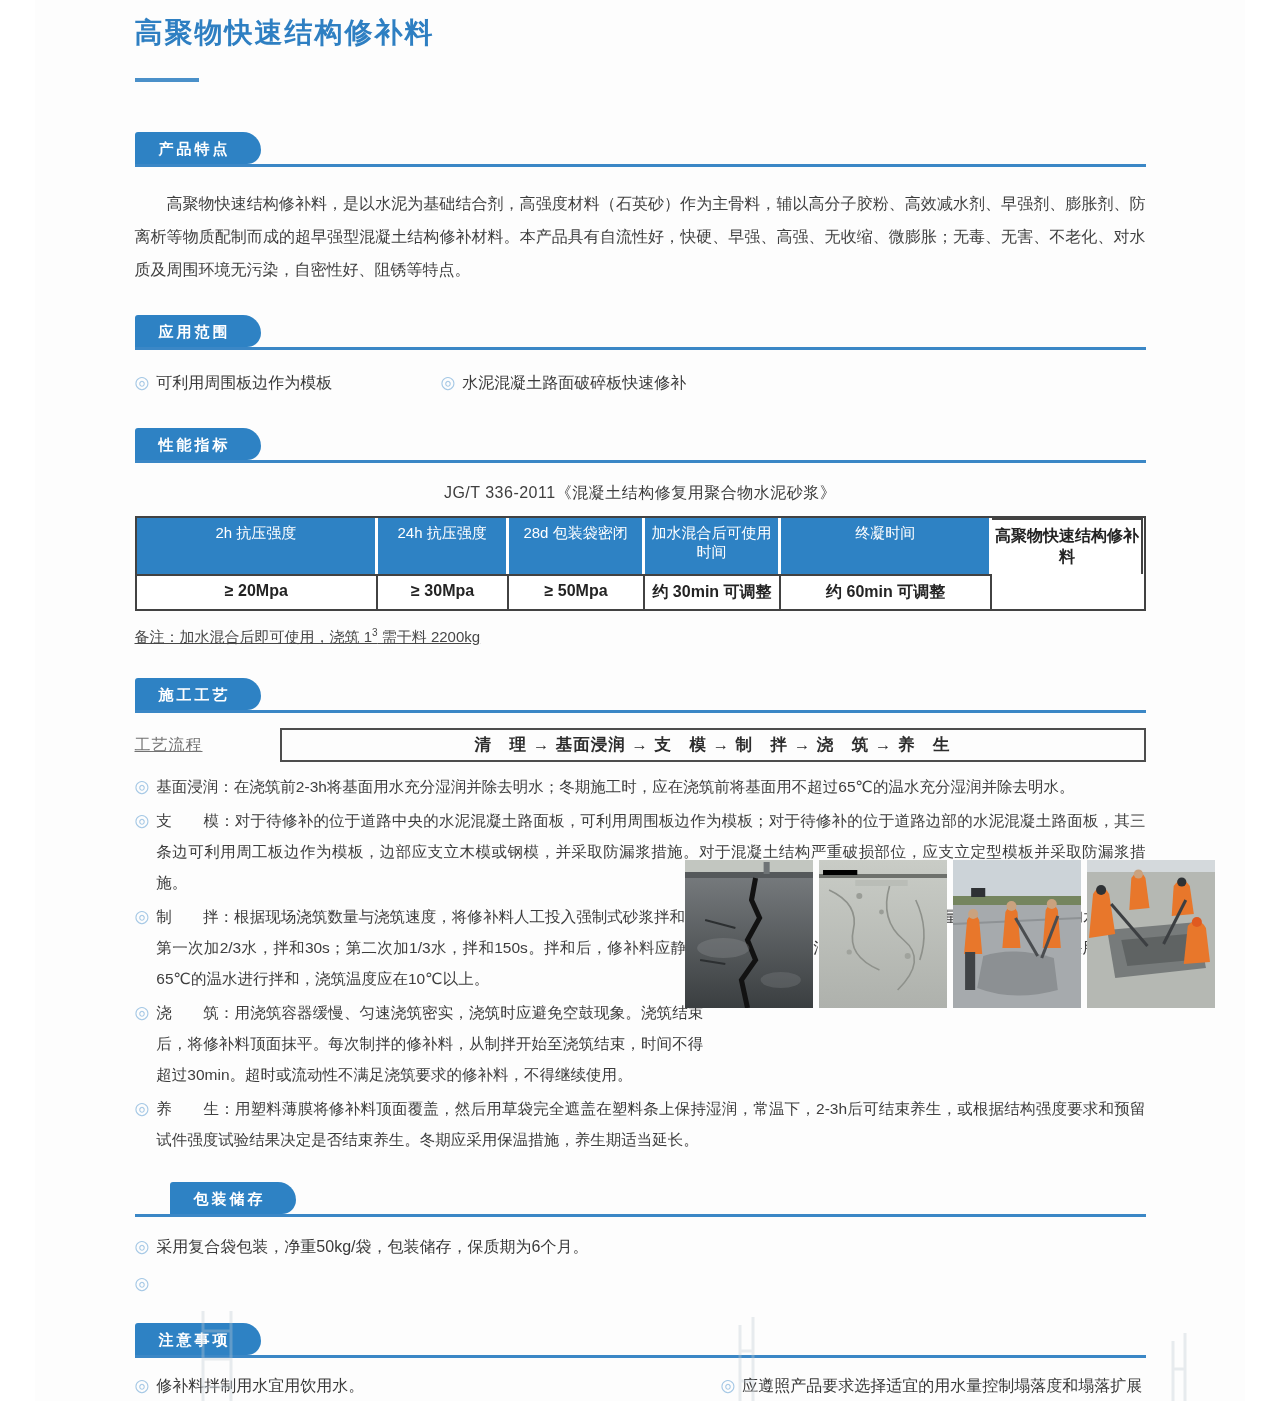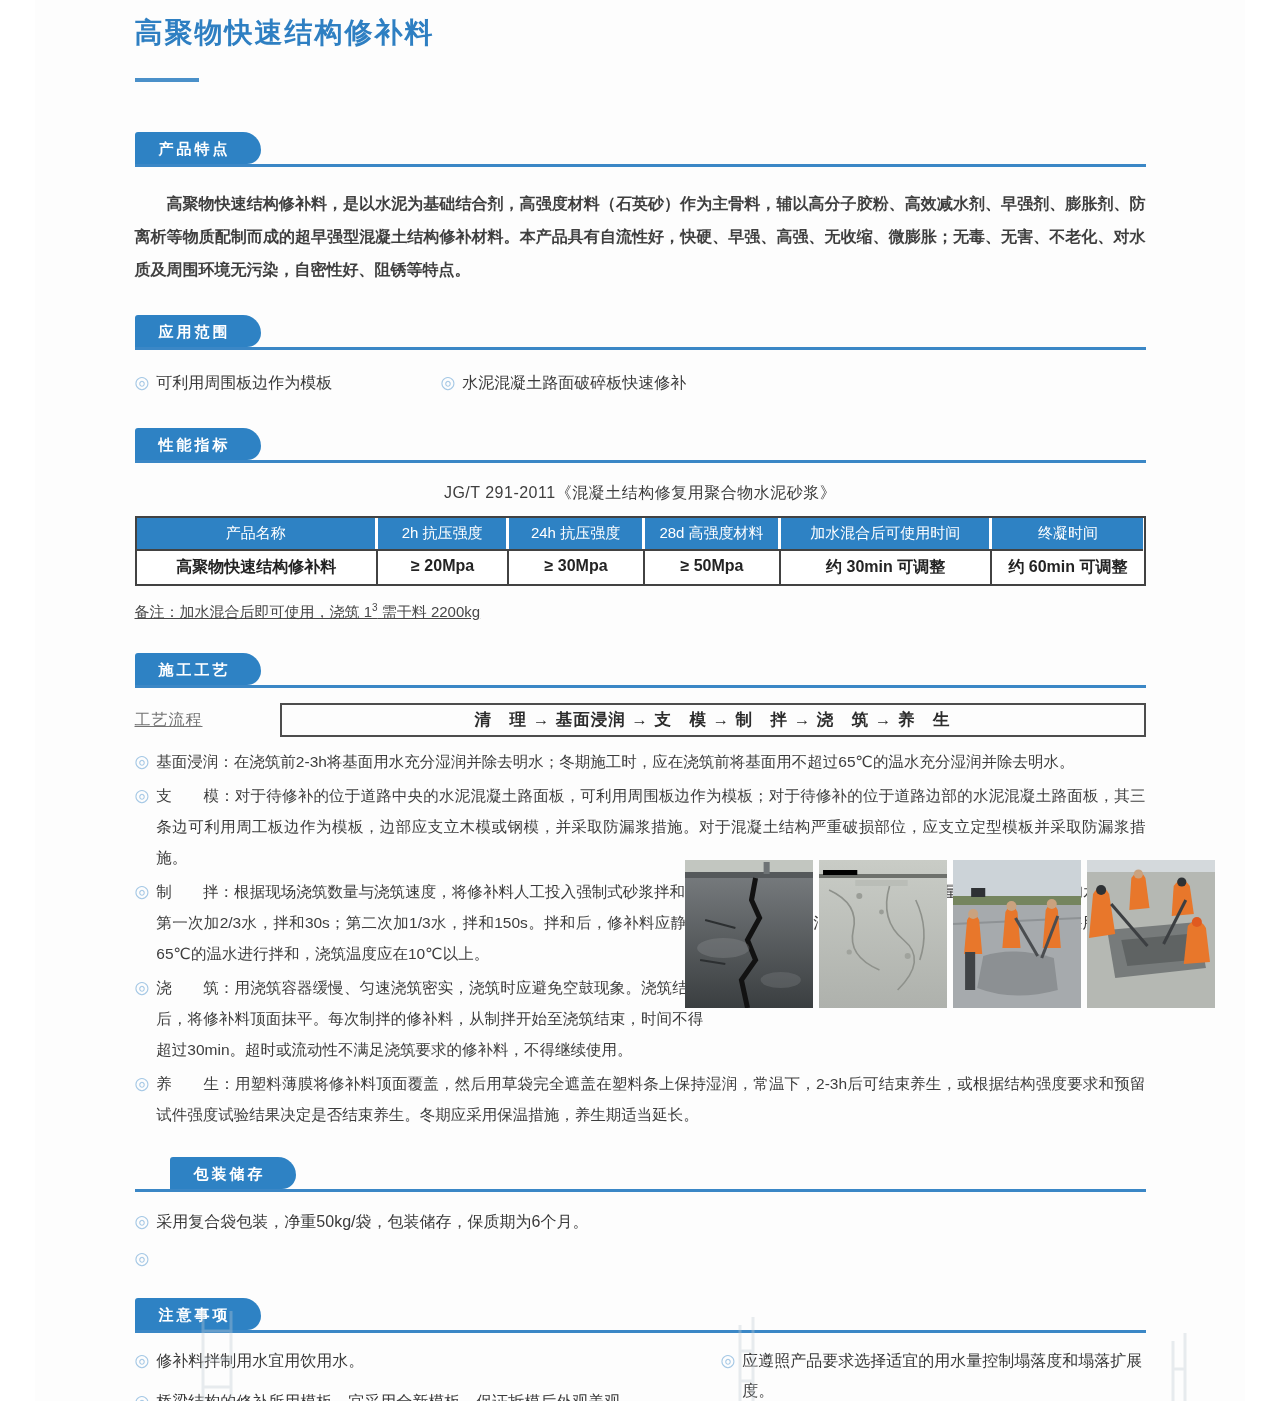--- a/index.html
+++ b/index.html
@@ -24,21 +24,21 @@
   .section-tab{
     display:inline-block; background:#2e82c4; color:#ffffff;
     font-size:15px; font-weight:bold; letter-spacing:3px;
     line-height:1; padding:9px 30px 8px 24px;
     border-radius:3px 18px 14px 0;
     vertical-align:bottom;
   }
   
   .para{
     font-size:16px; line-height:33px; color:#3f3f3f;
-    text-indent:2em; margin-top:20px; text-align:justify;font-weight:bold;
+    text-indent:2em; margin-top:20px; text-align:justify;
   }
   .bullet-line{ display:flex; align-items:flex-start; font-size:16px; color:#3a3a3a; line-height:30px; }
   .bullet-glyph{
     color:#a5c8e5; font-size:17px; margin-right:7px; flex:0 0 auto; line-height:30px;
   }
   
   .app-row{ display:flex; margin-top:18px; }
   .app-item-0{ width:306px; }
   
   .standard-line{ text-align:center; font-size:16px; color:#3e3e3e; margin-top:20px; letter-spacing:0.5px; }
@@ -119,27 +119,26 @@
     </div>
     <div class="bullet-line">
       <span class="bullet-glyph">◎</span>
       <span>水泥混凝土路面破碎板快速修补</span>
     </div>
   </div>
 
   <div class="section-head mt-perf">
     <span class="section-tab">性能指标</span>
   </div>
-  <div class="standard-line">JG/T 291-2011《混凝土结构修复用聚合物水泥砂浆》</div>
+  <div class="standard-line">JG/T 336-2011《混凝土结构修复用聚合物水泥砂浆》</div>
 
   <div class="perf-table">
-    <div class="perf-th">产品名称</div>
     <div class="perf-th">2h 抗压强度</div>
     <div class="perf-th">24h 抗压强度</div>
-    <div class="perf-th">28d 高强度材料</div>
+    <div class="perf-th">28d 包装袋密闭</div>
     <div class="perf-th">加水混合后可使用时间</div>
     <div class="perf-th">终凝时间</div>
     <div class="perf-td">高聚物快速结构修补料</div>
     <div class="perf-td">≥ 20Mpa</div>
     <div class="perf-td">≥ 30Mpa</div>
     <div class="perf-td">≥ 50Mpa</div>
     <div class="perf-td">约 30min 可调整</div>
     <div class="perf-td">约 60min 可调整</div>
   </div>
   <div class="table-note"><span>备注：加水混合后即可使用，浇筑 1</span><sup>3</sup><span> 需干料 2200kg</span></div>

